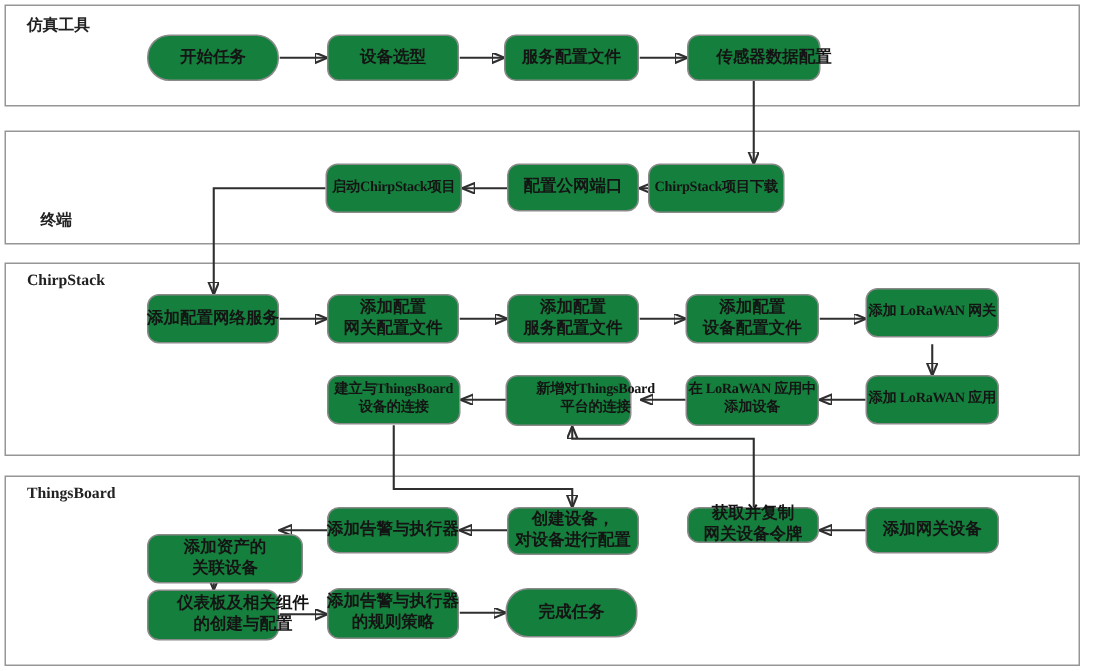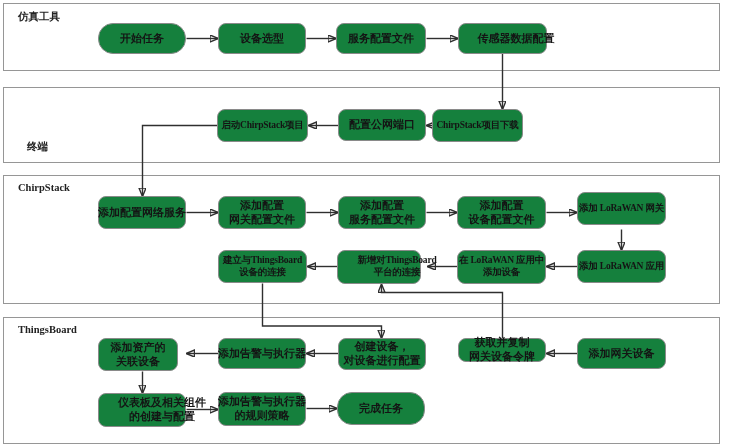--- a/index.html
+++ b/index.html
@@ -41,21 +41,21 @@
   #n-gw-conf{left:218px;top:196px;width:88px;height:33px;}
   #n-svc-conf{left:338px;top:196px;width:88px;height:33px;}
   #n-dev-conf{left:457px;top:196px;width:89px;height:33px;}
   #n-add-gw{left:577px;top:192px;width:89px;height:33px;}
   #n-add-app{left:577px;top:250px;width:89px;height:33px;}
   #n-app-add-dev{left:457px;top:250px;width:89px;height:34px;}
   #n-tb-conn{left:337px;top:250px;width:84px;height:34px;padding-left:36px;}
   #n-tb-dev-conn{left:218px;top:250px;width:89px;height:33px;}
   #n-create-dev{left:338px;top:338px;width:88px;height:32px;}
   #n-add-asset{left:218px;top:338px;width:88px;height:31px;}
-  #n-asset-dev{left:98px;top:338px;width:80px;height:33px;}
+  #n-asset-dev{left:98px;top:356px;width:104px;height:33px;}
   #n-copy-token{left:458px;top:338px;width:88px;height:24px;}
   #n-add-gw-dev{left:577px;top:338px;width:89px;height:31px;}
   #n-dashboard{left:98px;top:393px;width:88px;height:34px;padding-left:40px;}
   #n-rules{left:218px;top:392px;width:88px;height:34px;}
   #n-finish{left:337px;top:392px;width:88px;height:33px;}
   .edges{position:absolute;left:0;top:0;width:730px;height:447px;z-index:1;}
   .edges path{stroke:#2f2f2f;stroke-width:1.4;fill:none;}
 </style>
 </head>
 <body>

